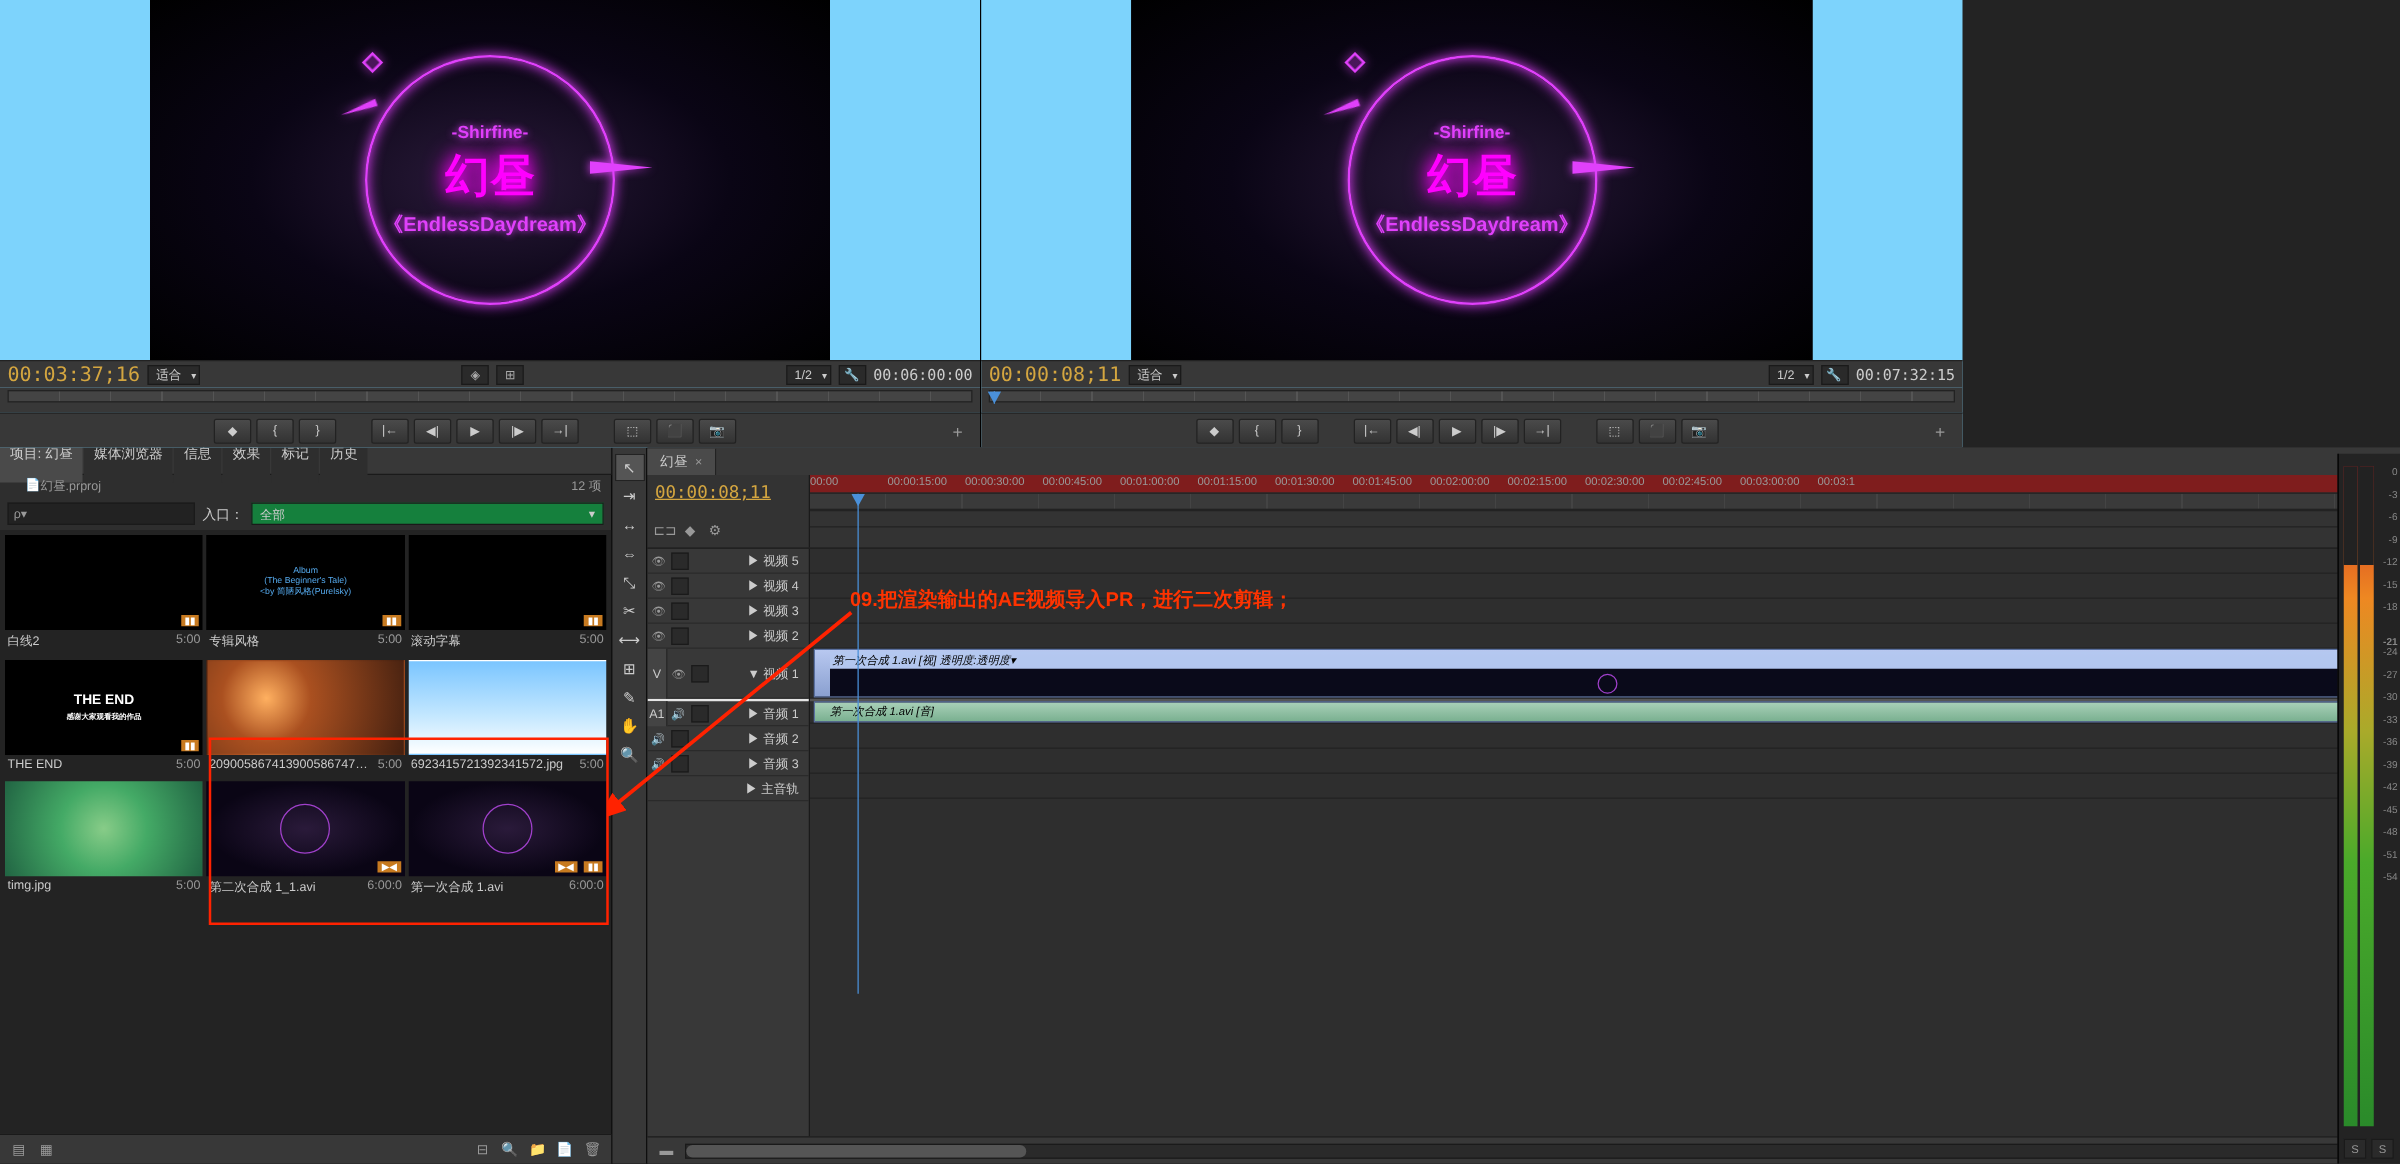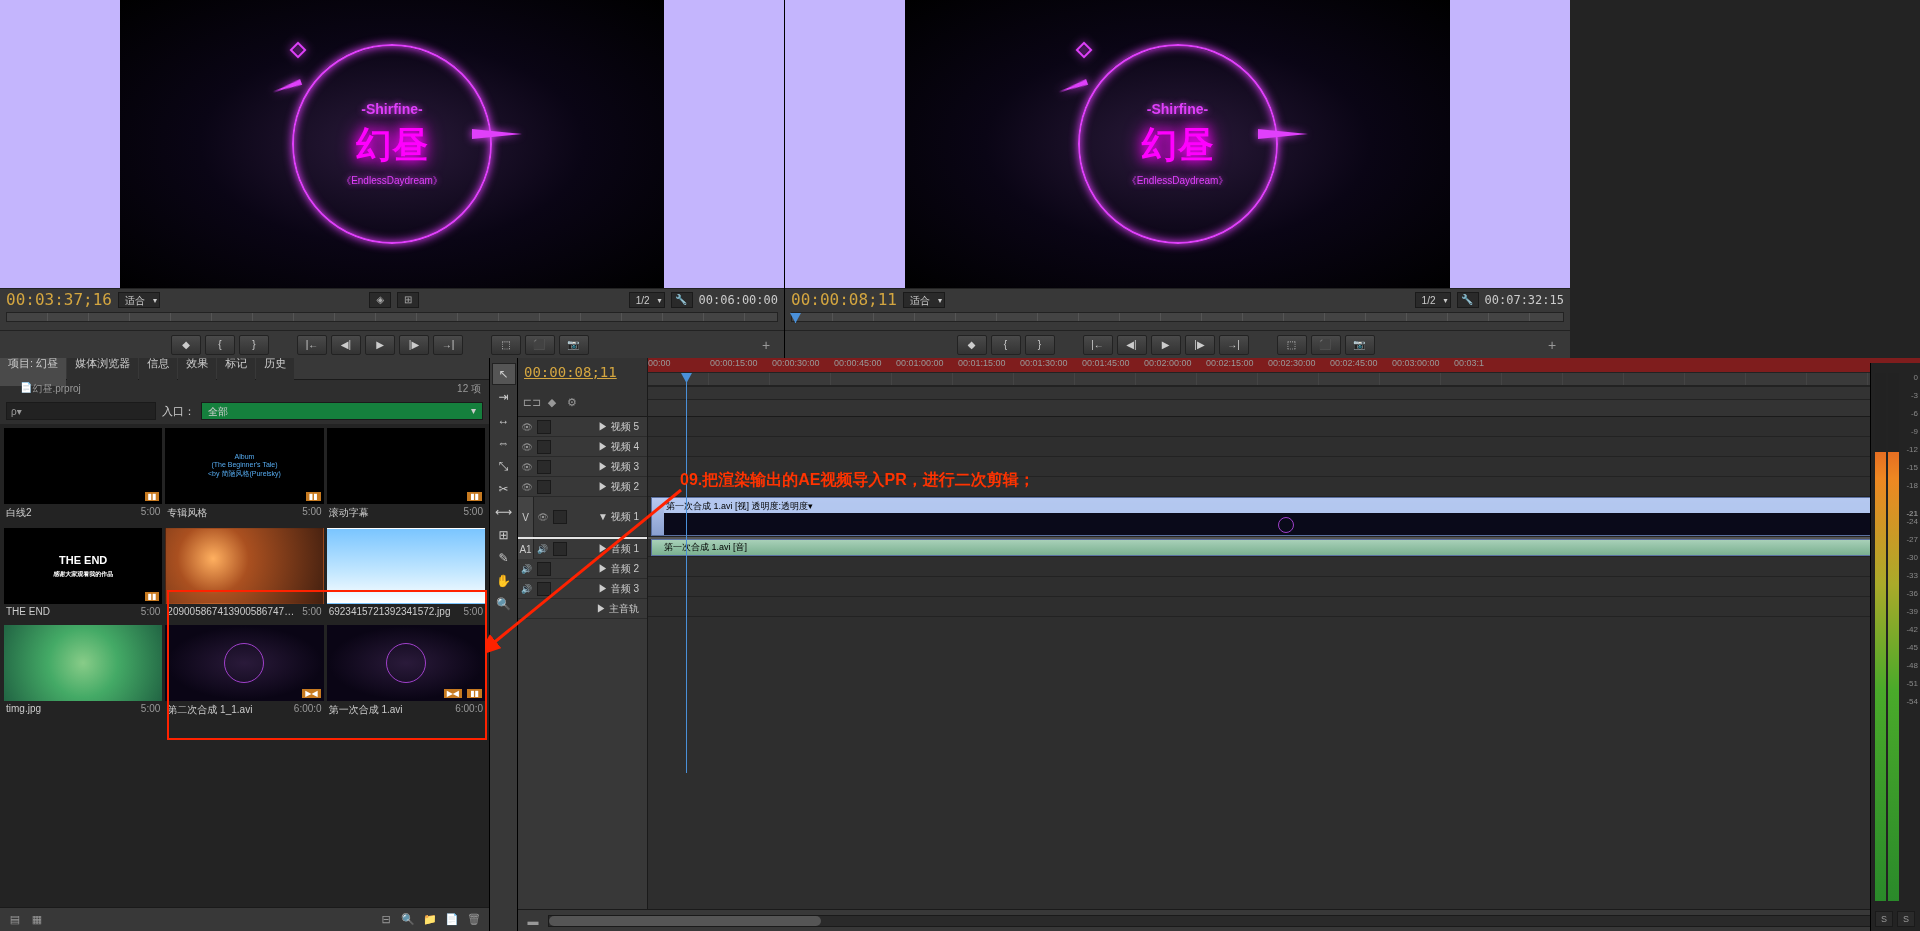--- a/index.html
+++ b/index.html
@@ -1,33 +1,33 @@
 <!DOCTYPE html>
 <html><head>
 <meta charset="utf-8">
 <style>
 * { margin: 0; padding: 0; box-sizing: border-box; font-family: "Microsoft YaHei", Arial, sans-serif; }
 body { background: #1a1a1a; color: #ccc; font-size: 11px; overflow: hidden; width: 1920px; height: 931px; position: relative; }
 
 
 .monitors { display: flex; height: 358px; background: #232323; }
-.monitor { position: relative; background: #c4b5fd; display: flex; flex-direction: column; }
+.monitor { position: relative; background: #7dd3fc; display: flex; flex-direction: column; }
 .monitor-left { width: 785px; border-right: 1px solid #000; }
 .monitor-right { width: 785px; }
 
 .preview-area { flex: 1; background: #000; margin: 0 120px; position: relative; display: flex; align-items: center; justify-content: center; }
 .preview-content { width: 100%; height: 100%; background: radial-gradient(ellipse at center, #2a1a3a 0%, #0a0515 50%, #000 100%); position: relative; overflow: hidden; }
 
 
 .neon-circle { position: absolute; left: 50%; top: 50%; transform: translate(-50%, -50%); width: 200px; height: 200px; }
 .neon-ring { width: 200px; height: 200px; border: 2px solid #e040fb; border-radius: 50%; box-shadow: 0 0 10px #e040fb, inset 0 0 10px #e040fb; position: absolute; }
 .neon-text { position: absolute; left: 50%; top: 50%; transform: translate(-50%, -50%); text-align: center; width: 100%; }
 .nt-top { color: #e040fb; font-size: 14px; font-weight: bold; text-shadow: 0 0 6px #e040fb; }
 .nt-mid { color: #ff00ff; font-size: 36px; font-weight: bold; text-shadow: 0 0 12px #ff00ff, 0 0 20px #ff00ff; margin: 4px 0; }
-.nt-bot { color: #e040fb; font-size: 10px; font-weight: normal; text-shadow: 0 0 6px #e040fb; }
+.nt-bot { color: #e040fb; font-size: 16px; font-weight: bold; text-shadow: 0 0 6px #e040fb; }
 .neon-spike { position: absolute; width: 0; height: 0; }
 .spike1 { left: -20px; top: 40px; border-left: 0; border-right: 30px solid #e040fb; border-top: 3px solid transparent; border-bottom: 3px solid transparent; transform: rotate(-20deg); filter: drop-shadow(0 0 4px #e040fb); }
 .spike2 { right: -30px; top: 85px; border-right: 0; border-left: 50px solid #e040fb; border-top: 5px solid transparent; border-bottom: 5px solid transparent; filter: drop-shadow(0 0 4px #e040fb); }
 .spike4 { left: 88px; bottom: -20px; width: 12px; height: 12px; border: 2px solid #e040fb; transform: rotate(45deg); filter: drop-shadow(0 0 4px #e040fb); }
 
 
 .monitor-info { height: 22px; background: #383838; display: flex; align-items: center; padding: 0 6px; gap: 6px; border-top: 1px solid #222; }
 .timecode { color: #d4a640; font-family: monospace; font-size: 16px; }
 .timecode-end { color: #ccc; font-family: monospace; font-size: 12px; margin-left: auto; }
 .dropdown { background: #2a2a2a; border: 1px solid #1a1a1a; color: #ccc; padding: 1px 14px 1px 6px; font-size: 10px; position: relative; height: 16px; line-height: 14px; }
@@ -117,21 +117,21 @@
 .th-icon { width: 14px; height: 14px; color: #999; font-size: 9px; display: inline-flex; align-items: center; justify-content: center; }
 .th-toggle { width: 14px; height: 14px; background: #2a2a2a; border: 1px solid #1a1a1a; }
 .th-name { color: #ccc; font-size: 10px; margin-left: auto; margin-right: 6px; }
 .th-letter { width: 16px; height: 40px; background: #444; color: #ccc; display: flex; align-items: center; justify-content: center; font-size: 10px; border-right: 1px solid #222; }
 .track-header-wrap { display: flex; }
 
 .track-lanes { flex: 1; position: relative; background: #2e2e2e; }
 .track-lane { border-bottom: 1px solid #222; position: relative; }
 .track-lane.short { height: 20px; }
 .track-lane.tall { height: 40px; }
-.clip { position: absolute; top: 0; bottom: 0; background: #a3b8e0; border: 1px solid #5a70a0; font-size: 9px; color: #000; padding: 1px 12px; overflow: hidden; white-space: nowrap; }
+.clip { position: absolute; top: 0; bottom: 0; background: #a3b8e0; border: 1px solid #5a70a0; font-size: 9px; color: #000; padding: 1px 12px; overflow: hidden; white-space: nowrap; font-style: italic; }
 .clip-video { background: linear-gradient(#b8c8f0, #8aa0d0); }
 .clip-audio { background: linear-gradient(#a8d0b8, #7ab090); }
 .clip-header { height: 14px; background: rgba(180,200,240,0.9); font-size: 9px; display: flex; align-items: center; padding: 0 2px; }
 .clip-body { height: 24px; background: #0a0a1a; }
 
 .tl-footer { height: 22px; background: #383838; display: flex; align-items: center; padding: 0 6px; border-top: 1px solid #1a1a1a; }
 .tl-scroll { flex: 1; height: 12px; background: #2a2a2a; margin: 0 6px; border: 1px solid #1a1a1a; position: relative; }
 .tl-scroll-thumb { position: absolute; left: 0; width: 20%; top: 0; bottom: 0; background: #555; border-radius: 6px; }
 
 
@@ -374,20 +374,25 @@
     <div class="tool-btn">⤡</div>
     <div class="tool-btn">✂</div>
     <div class="tool-btn">⟷</div>
     <div class="tool-btn">⊞</div>
     <div class="tool-btn">✎</div>
     <div class="tool-btn">✋</div>
     <div class="tool-btn">🔍</div>
   </div>
 
   <div class="timeline-panel" style="position:relative">
+    <div class="tl-tabs">
+      <div class="tl-tab"><span>幻昼</span><span class="tl-close">×</span></div>
+      <div style="flex:1"></div>
+      <span class="bin-footer-icon">▾≡</span>
+    </div>
     <div class="tl-header">
       <div class="tl-header-left">
         <div class="tl-timecode">00:00:08;11</div>
         <div class="tl-icons-row">
           <span class="icon">⊏⊐</span>
           <span class="icon">◆</span>
           <span class="icon">⚙</span>
         </div>
       </div>
       <div class="tl-ruler">

